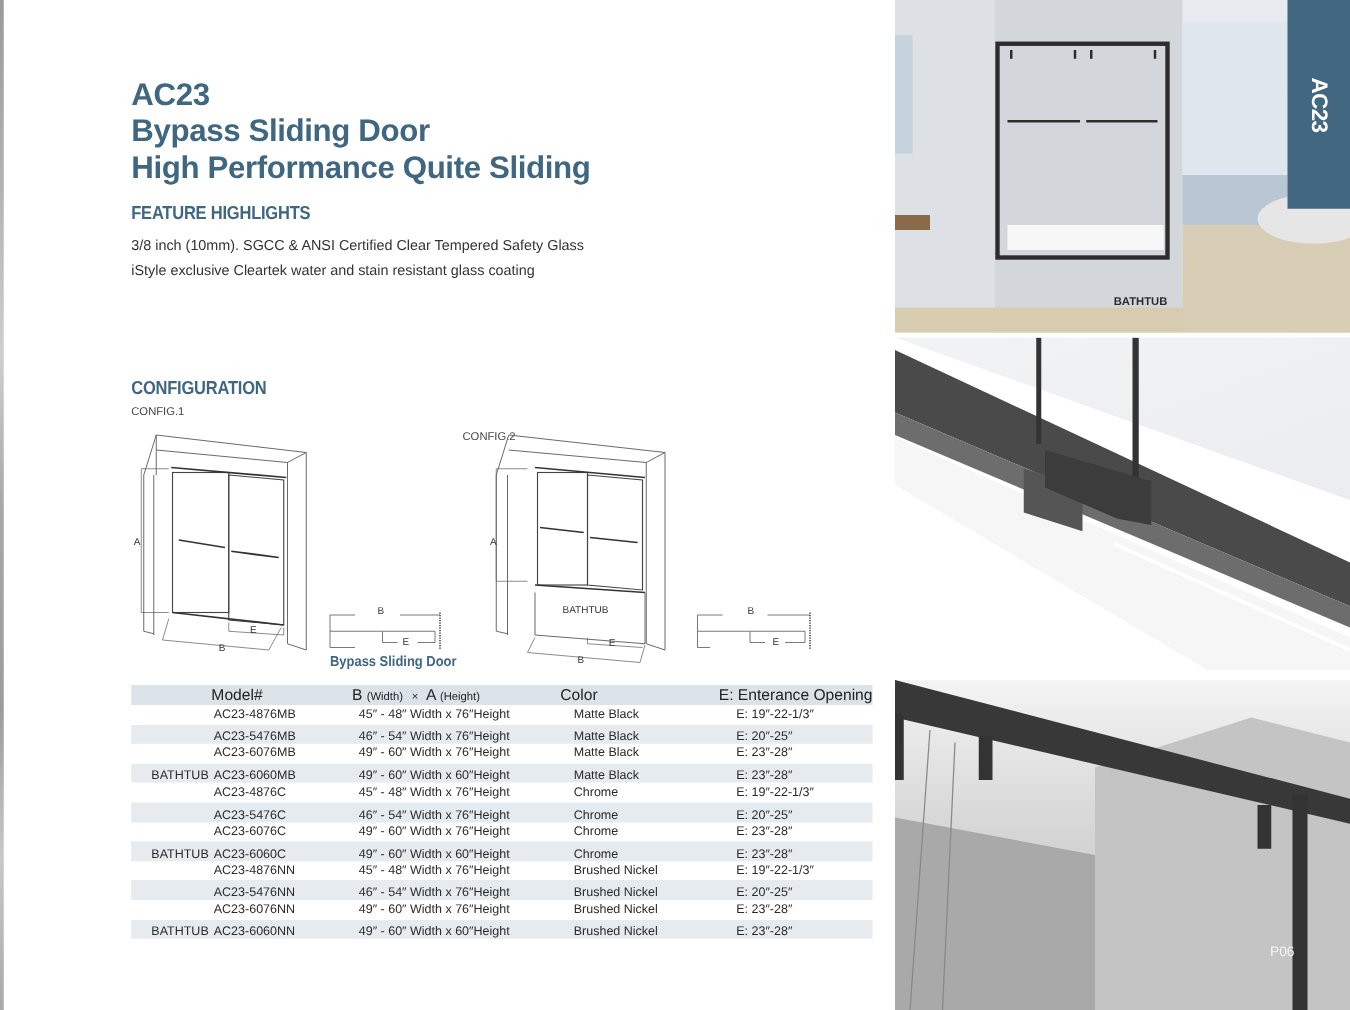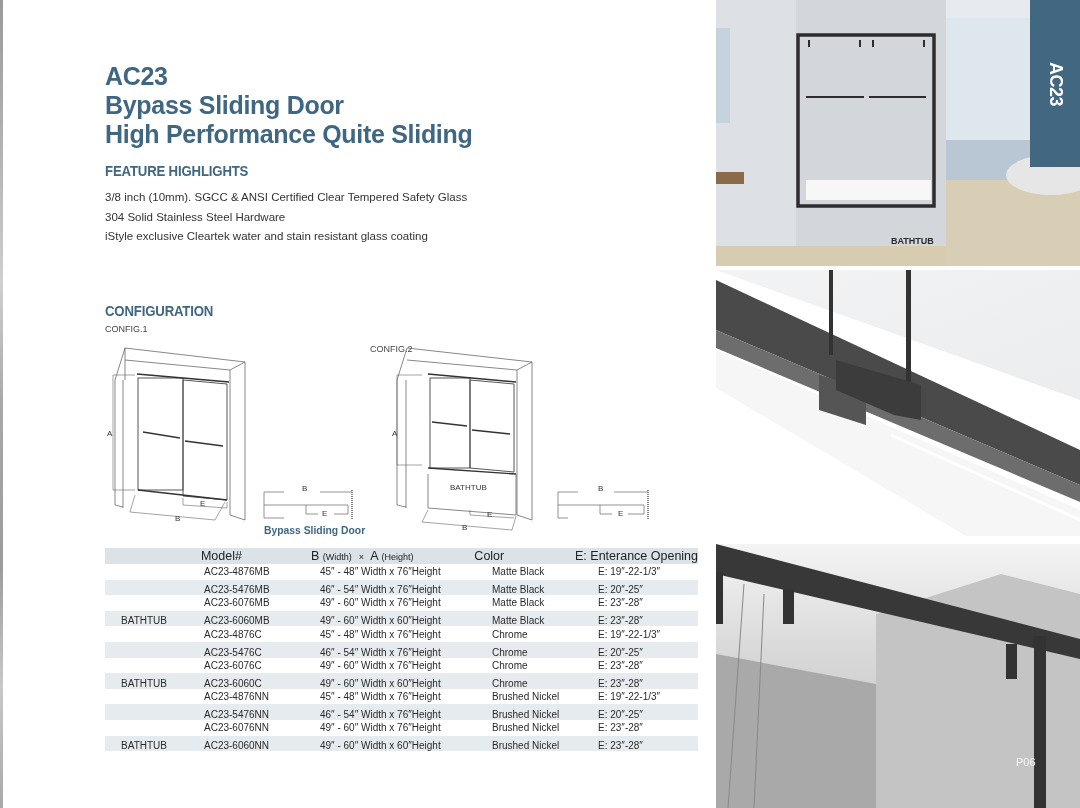--- a/index.html
+++ b/index.html
@@ -33,24 +33,24 @@
   .diagram text { font-family: "Liberation Sans", sans-serif; font-size: 8px; fill: #333; }
 
   .bypass-caption { position: absolute; left: 264px; top: 524px; color: #3f6781; font-weight: bold;
     font-size: 11.5px; transform: scaleX(0.9); transform-origin: left; white-space: nowrap; }
 
   .spec-table { position: absolute; left: 105px; top: 548px; width: 593px; }
   .spec-row { display: flex; height: 15.6px; align-items: center; font-size: 10px; color: #2a2a2a; white-space: nowrap; }
   .spec-row.shaded { background: #e6ebef; align-items: flex-end; }
   .spec-row.header { background: #dbe2e8; height: 16px; font-size: 12.5px; color: #222; }
   .c-type { width: 66px; text-align: right; padding-right: 0; }
-  .c-model { width: 116px; padding-left: 0; margin-left: 33px; }
+  .c-model { width: 116px; padding-left: 0; }
   .c-size { width: 172px; }
   .c-color { width: 106px; }
-  .c-open { flex: 1; }
+  .c-open { flex: 1; margin-left: 24px; }
   .spec-row .c-type { padding-right: 4px; width: 66px; }
   .spec-row .c-model { padding-left: 0; }
   .small { font-size: 9px; text-align: center; }
 
   
   .photo { position: absolute; left: 716px; width: 364px; overflow: hidden; }
   #photo-top { top: 0; height: 266px; background: linear-gradient(180deg, #dcdfe3 0%, #d2d6da 60%, #d8cdb5 85%, #cbbf9f 100%); }
   #photo-mid { top: 270px; height: 266px; background: linear-gradient(160deg, #f2f3f4 0%, #e8e9ea 100%); }
   #photo-bot { top: 544px; height: 264px; background: linear-gradient(180deg, #f4f4f4 0%, #d9d9d9 40%, #bdbdbd 100%); }
   .photo svg { position: absolute; left: 0; top: 0; width: 100%; height: 100%; }
@@ -69,21 +69,20 @@
 
 <div class="title-block">
   <div class="line">AC23</div>
   <div class="line">Bypass Sliding Door</div>
   <div class="line">High Performance Quite Sliding</div>
 </div>
 
 <div class="section-heading" id="feat-heading">FEATURE  HIGHLIGHTS</div>
 <div class="features">
   <div>3/8 inch (10mm). SGCC &amp; ANSI Certified Clear Tempered Safety Glass</div>
-  <div>304 Solid Stainless Steel Hardware</div>
   <div>iStyle exclusive Cleartek water and stain resistant glass coating</div>
 </div>
 
 <div class="section-heading" id="config-heading">CONFIGURATION</div>
 <div class="config-label" id="config1-label">CONFIG.1</div>
 <div class="config-label" id="config2-label">CONFIG.2</div>
 
 <div class="diagram" id="diag1">
   <svg viewBox="0 0 150 185" fill="none" stroke="#555" stroke-width="0.7">
 

